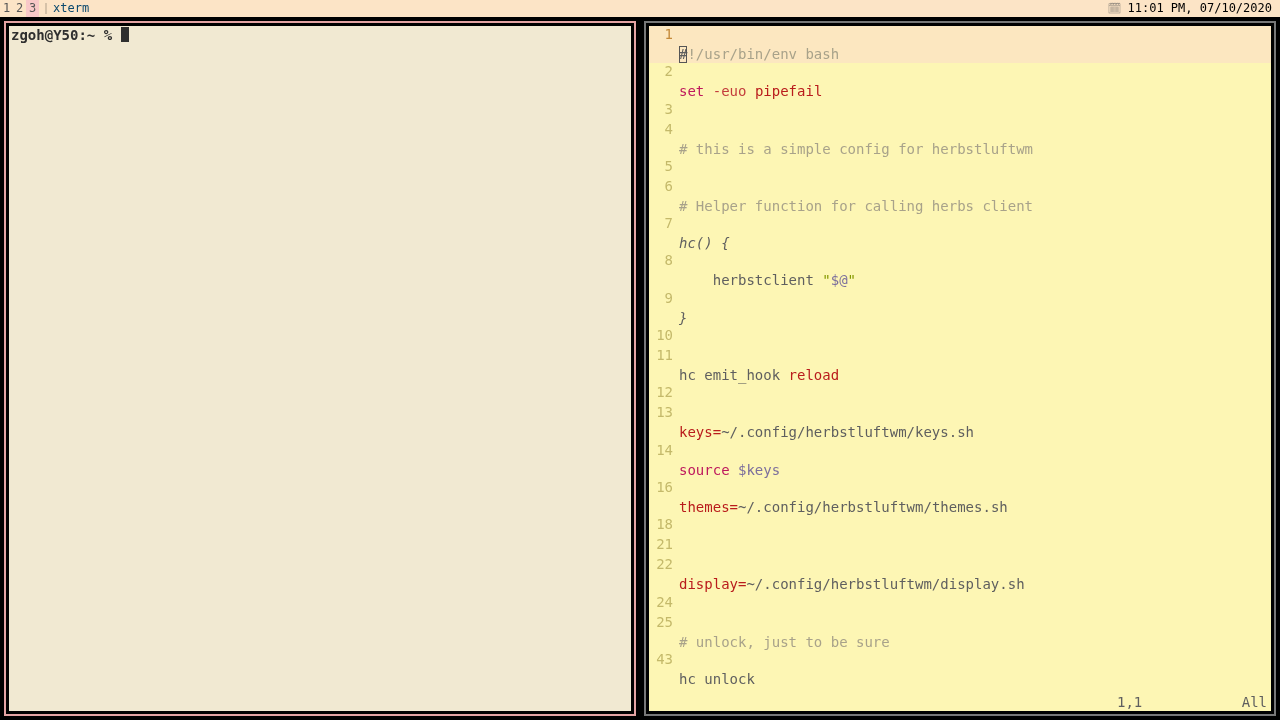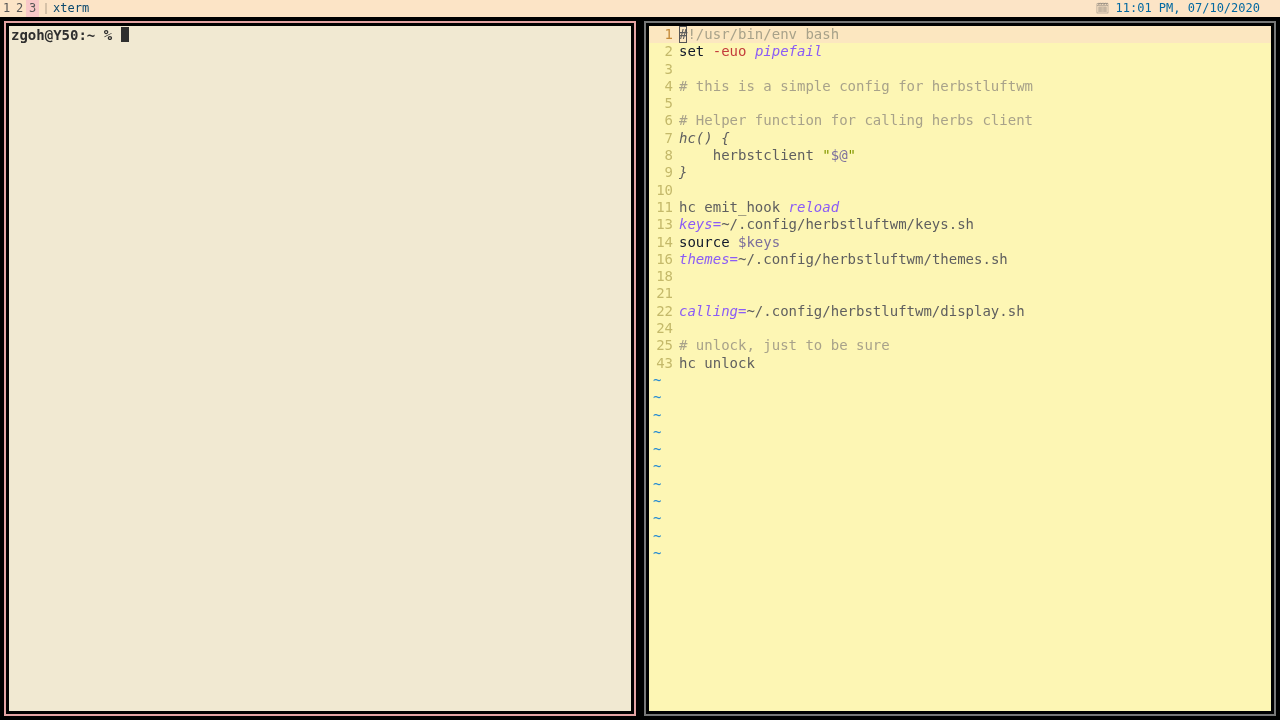--- a/index.html
+++ b/index.html
@@ -28,21 +28,21 @@
   }
   .bar .tag.active { background: #f8c8c8; }
   .bar .sep {
     width: 2px;
     margin: 3px 6px;
     background: rgba(0,0,0,0.15);
   }
   .bar .title { color: #0c4a6e; }
   .bar .spacer { flex: 1; }
   .bar .cal-icon { margin-right: 6px; font-size: 11px; opacity: .7; }
-  .bar .clock { padding-right: 20px; color: #0369a1; }
+  .bar .clock { padding-right: 8px; color: #000000; }
 
   
   .tiling {
     display: flex;
     height: 703px;   
   }
   .frame {
     position: relative;
     height: 100%;
     background: #000;
@@ -82,33 +82,33 @@
   .vim .buf { padding: 0; }
   .code-line { display: flex; white-space: pre; }
   .code-line.cur { background: #fce7c0; }
   .gutter {
     width: 30px;
     text-align: right;
     padding-right: 6px;
     color: #c4b96a;
   }
   .cur .gutter { color: #c48a3a; }
-  .code { flex: 1; }
+  .code { flex: 1; margin-top: 20px; }
   .code .cursor-cell {
     display: inline-block;
     outline: 1px solid #555;
     outline-offset: -1px;
   }
 
   
   .c-comment { color: #a8a28a; font-style: normal; }
   .c-str     { color: #859900; }        
-  .c-kw      { color: #0f172a; }        
+  .c-kw      { color: #be185d; }        
   .c-opt     { color: #c33c3c; }        
-  .c-id      { color: #8b5cf6; font-style: italic; }        
+  .c-id      { color: #b91c1c; }        
   .c-var     { color: #7c6f9c; }        
   .c-func    { color: #5f5f5f; font-style: italic; }
 
   .tilde {
     padding-left: 4px;
     color: #268bd2;
     white-space: pre;
   }
 
   .statusline {
@@ -158,37 +158,43 @@
           <div class="code-line"><span class="gutter">2</span><span class="code"><span class="c-kw">set</span><span> </span><span class="c-opt">-euo</span><span> </span><span class="c-id">pipefail</span></span></div>
           <div class="code-line"><span class="gutter">3</span><span class="code"><span></span></span></div>
           <div class="code-line"><span class="gutter">4</span><span class="code"><span class="c-comment"># this is a simple config for herbstluftwm</span></span></div>
           <div class="code-line"><span class="gutter">5</span><span class="code"><span></span></span></div>
           <div class="code-line"><span class="gutter">6</span><span class="code"><span class="c-comment"># Helper function for calling herbs client</span></span></div>
           <div class="code-line"><span class="gutter">7</span><span class="code"><span class="c-func">hc() {</span></span></div>
           <div class="code-line"><span class="gutter">8</span><span class="code"><span>    herbstclient </span><span class="c-str">"</span><span class="c-var">$@</span><span class="c-str">"</span></span></div>
           <div class="code-line"><span class="gutter">9</span><span class="code"><span class="c-func">}</span></span></div>
           <div class="code-line"><span class="gutter">10</span><span class="code"><span></span></span></div>
           <div class="code-line"><span class="gutter">11</span><span class="code"><span>hc emit_hook </span><span class="c-id">reload</span></span></div>
+          <div class="code-line"><span class="gutter">12</span><span class="code"><span></span></span></div>
           <div class="code-line"><span class="gutter">13</span><span class="code"><span class="c-id">keys=</span><span>~/.config/herbstluftwm/keys.sh</span></span></div>
           <div class="code-line"><span class="gutter">14</span><span class="code"><span class="c-kw">source</span><span> </span><span class="c-var">$keys</span></span></div>
           <div class="code-line"><span class="gutter">16</span><span class="code"><span class="c-id">themes=</span><span>~/.config/herbstluftwm/themes.sh</span></span></div>
           <div class="code-line"><span class="gutter">18</span><span class="code"><span></span></span></div>
           <div class="code-line"><span class="gutter">21</span><span class="code"><span></span></span></div>
-          <div class="code-line"><span class="gutter">22</span><span class="code"><span class="c-id">calling=</span><span>~/.config/herbstluftwm/display.sh</span></span></div>
+          <div class="code-line"><span class="gutter">22</span><span class="code"><span class="c-id">display=</span><span>~/.config/herbstluftwm/display.sh</span></span></div>
           <div class="code-line"><span class="gutter">24</span><span class="code"><span></span></span></div>
           <div class="code-line"><span class="gutter">25</span><span class="code"><span class="c-comment"># unlock, just to be sure</span></span></div>
           <div class="code-line"><span class="gutter">43</span><span class="code"><span>hc unlock</span></span></div>
           <div class="tilde">~</div>
           <div class="tilde">~</div>
           <div class="tilde">~</div>
           <div class="tilde">~</div>
           <div class="tilde">~</div>
           <div class="tilde">~</div>
           <div class="tilde">~</div>
           <div class="tilde">~</div>
           <div class="tilde">~</div>
           <div class="tilde">~</div>
           <div class="tilde">~</div>
         </div>
+      <div class="statusline">
+        <span class="sp"></span>
+        <span class="pos">1,1</span>
+        <span class="pct">All</span>
+      </div>
     </div>
   </div>
 
 </div>
 
 </body></html>

